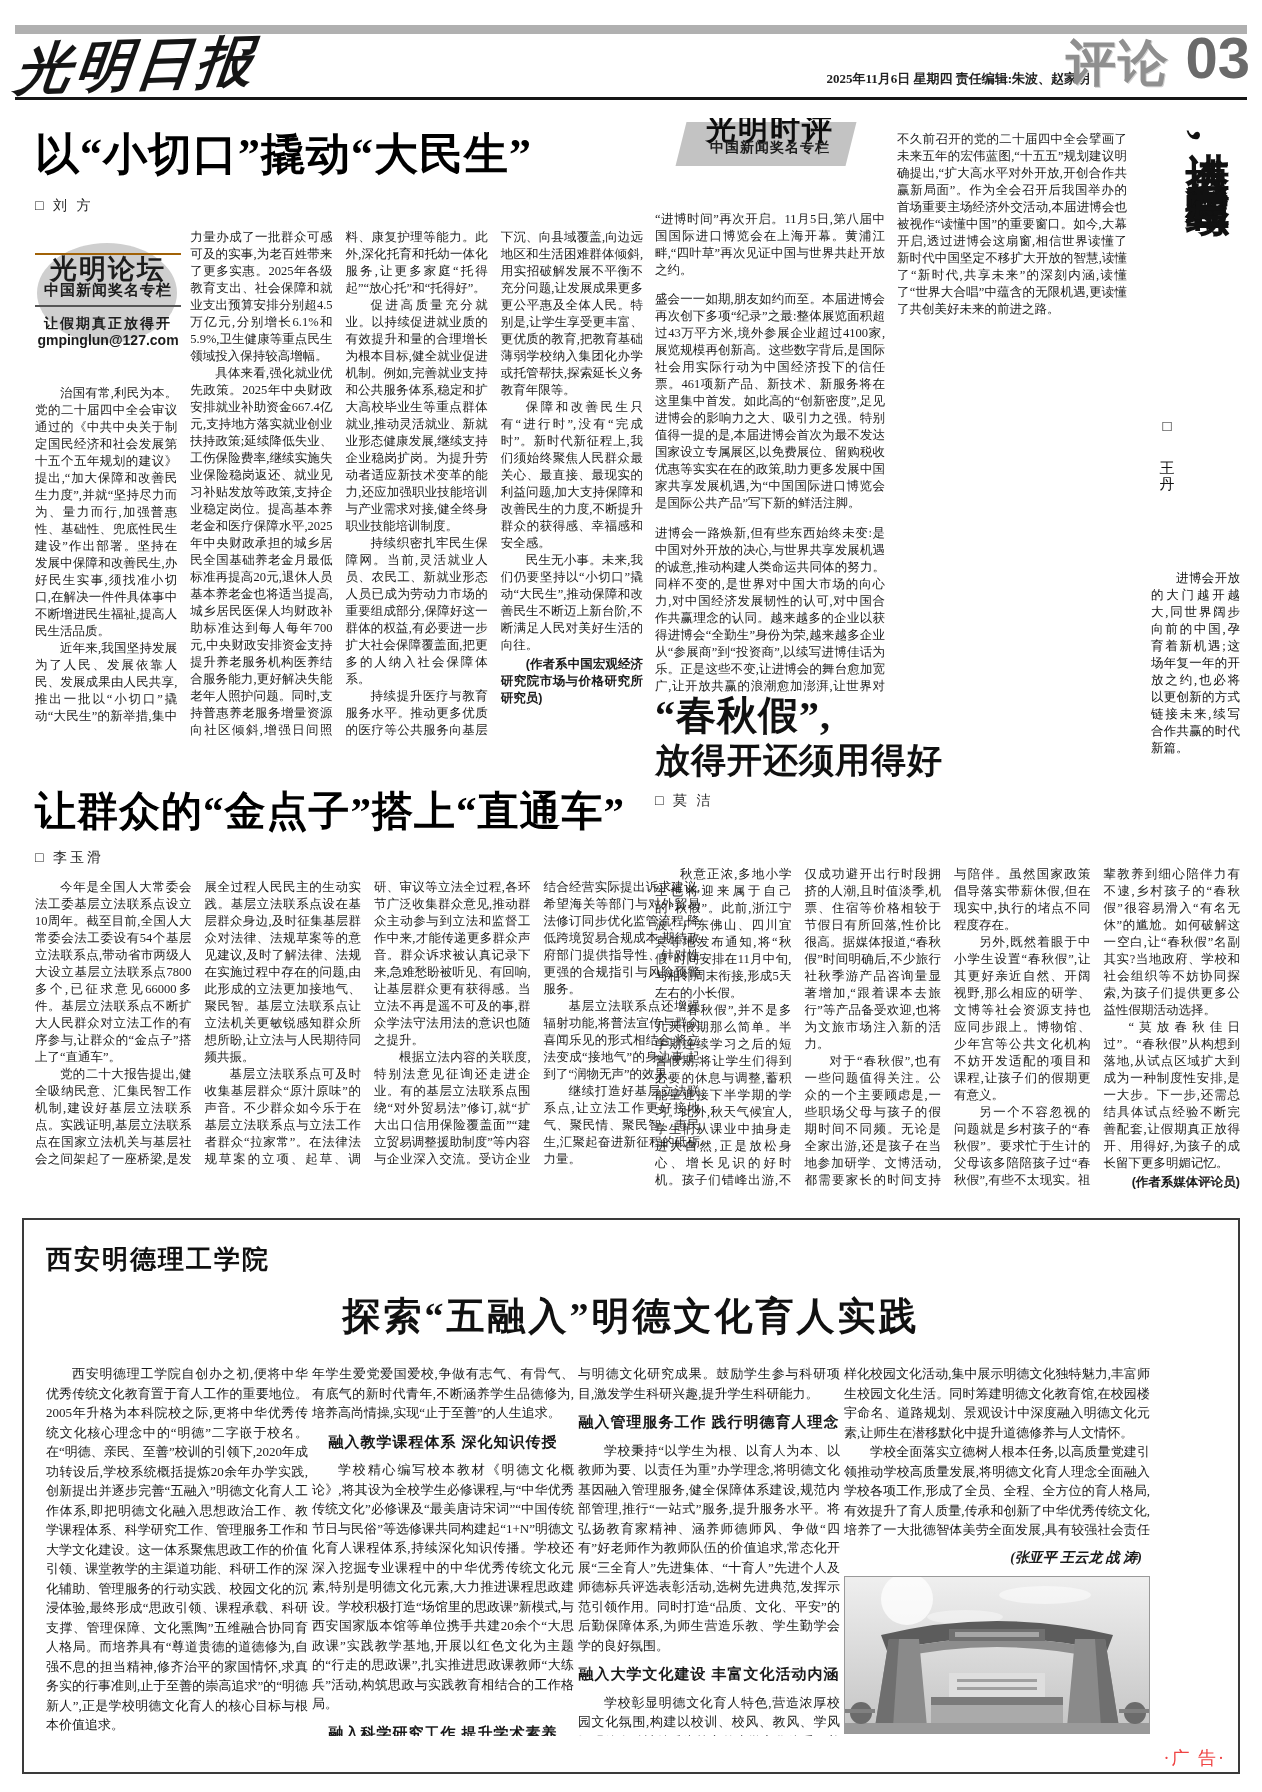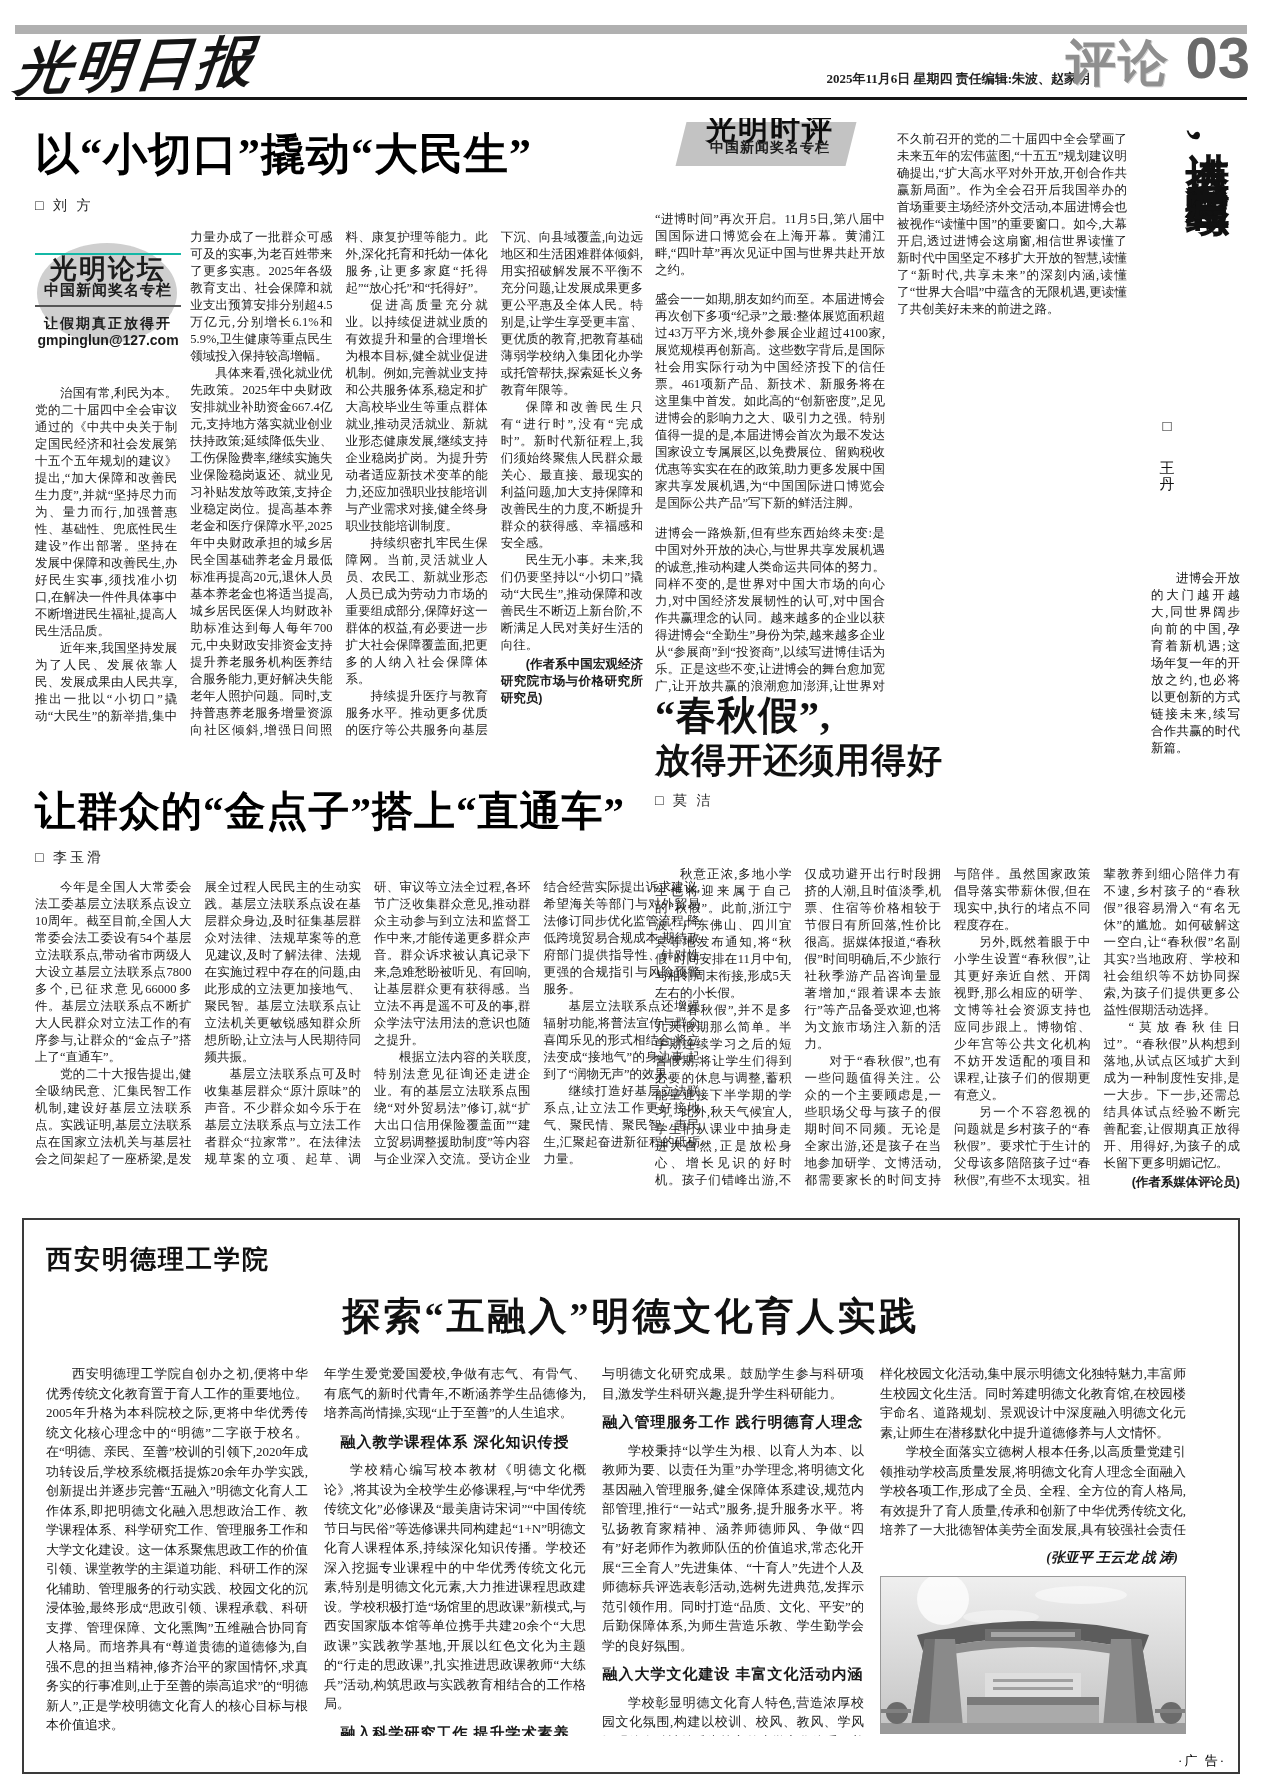--- a/index.html
+++ b/index.html
@@ -26,21 +26,21 @@
 
   
   #art1{position:absolute;left:35px;top:118px;width:608px;}
   #art1 .headline1{margin-top:12px;}
   #art1 .byline{margin-top:16px;}
   #art1-body{margin-top:14px;height:532px;column-count:4;}
   .luntan-badge{float:left;width:146px;height:150px;position:relative;margin:0 0 6px 0;text-align:center;}
   .luntan-ellipse{position:absolute;left:2px;top:14px;width:140px;height:100px;border-radius:50%;
     background:#c7c7c7;opacity:.85;}
   .luntan-title{position:relative;margin-top:24px;font-size:27px;font-weight:900;letter-spacing:2px;
-    border-top:2px solid #14b8a6;padding-top:6px;}
+    border-top:2px solid #a16207;padding-top:6px;}
   .luntan-sub{position:relative;font-size:15px;font-weight:bold;letter-spacing:1px;margin-top:4px;
     border-bottom:2px solid #555;padding-bottom:6px;}
   .luntan-mail-label{position:relative;font-size:14px;font-weight:bold;margin-top:8px;letter-spacing:2px;}
   .luntan-mail{position:relative;font-size:14px;font-weight:bold;font-family:"Liberation Sans",sans-serif;}
 
   
   #art2{position:absolute;left:35px;top:788px;width:665px;}
   #art2 .headline1{font-size:41px;}
   #art2 .byline{margin-top:14px;}
   #art2-body{margin-top:12px;height:296px;column-count:4;}
@@ -68,30 +68,30 @@
   .headline4b{font-size:35px;font-weight:900;line-height:1.2;letter-spacing:1px;}
   #art4-head .byline{margin-top:10px;}
   #art4-body{position:absolute;left:655px;top:866px;width:585px;height:339px;column-count:4;}
   #art4-body p.author-note{text-align:right;text-indent:0;}
 
   
   #ad{position:absolute;left:22px;top:1218px;width:1218px;height:556px;border:2px solid #3a3a3a;
     box-sizing:border-box;padding:22px 22px;}
   .ad-org{font-family:"Liberation Sans",sans-serif;font-size:26px;font-weight:bold;letter-spacing:2px;}
   .ad-headline{text-align:center;font-size:38px;font-weight:900;letter-spacing:3px;margin-top:14px;}
-  #ad-cols{display:flex;gap:16px;margin-top:22px;height:372px;}
+  #ad-cols{display:flex;gap:4px;margin-top:22px;height:372px;}
   .ad-col{width:262px;overflow:hidden;font-size:13px;line-height:19.5px;text-align:justify;color:#1a1a1a;}
   .ad-col p{margin:0;text-indent:2em;}
   .ad-col .subhead{font-family:"Liberation Sans",sans-serif;font-weight:bold;font-size:15px;
     text-align:center;margin:9px 0;letter-spacing:1px;text-indent:0;}
   #ad-col4{width:306px;display:flex;flex-direction:column;}
   #ad-col4-text{flex:0 0 178px;overflow:hidden;}
   .ad-caption{text-align:right;font-size:14px;font-weight:bold;font-style:italic;margin:6px 8px 8px 0;}
   .ad-photo{width:306px;height:158px;border:1px solid #999;box-sizing:border-box;}
-  .ad-mark{position:absolute;right:12px;bottom:2px;font-size:13px;letter-spacing:2px;color:#000000;}
+  .ad-mark{position:absolute;right:12px;bottom:2px;font-size:18px;letter-spacing:2px;color:#ef4444;}
   .ad-photo svg{display:block;}
 </style>
 </head>
 <body>
 
 <div id="page">
 
   <div class="topbar"></div>
   <div class="masthead">光明日报</div>
   <div class="dateline">2025年11月6日  星期四  责任编辑:朱波、赵家明</div>

